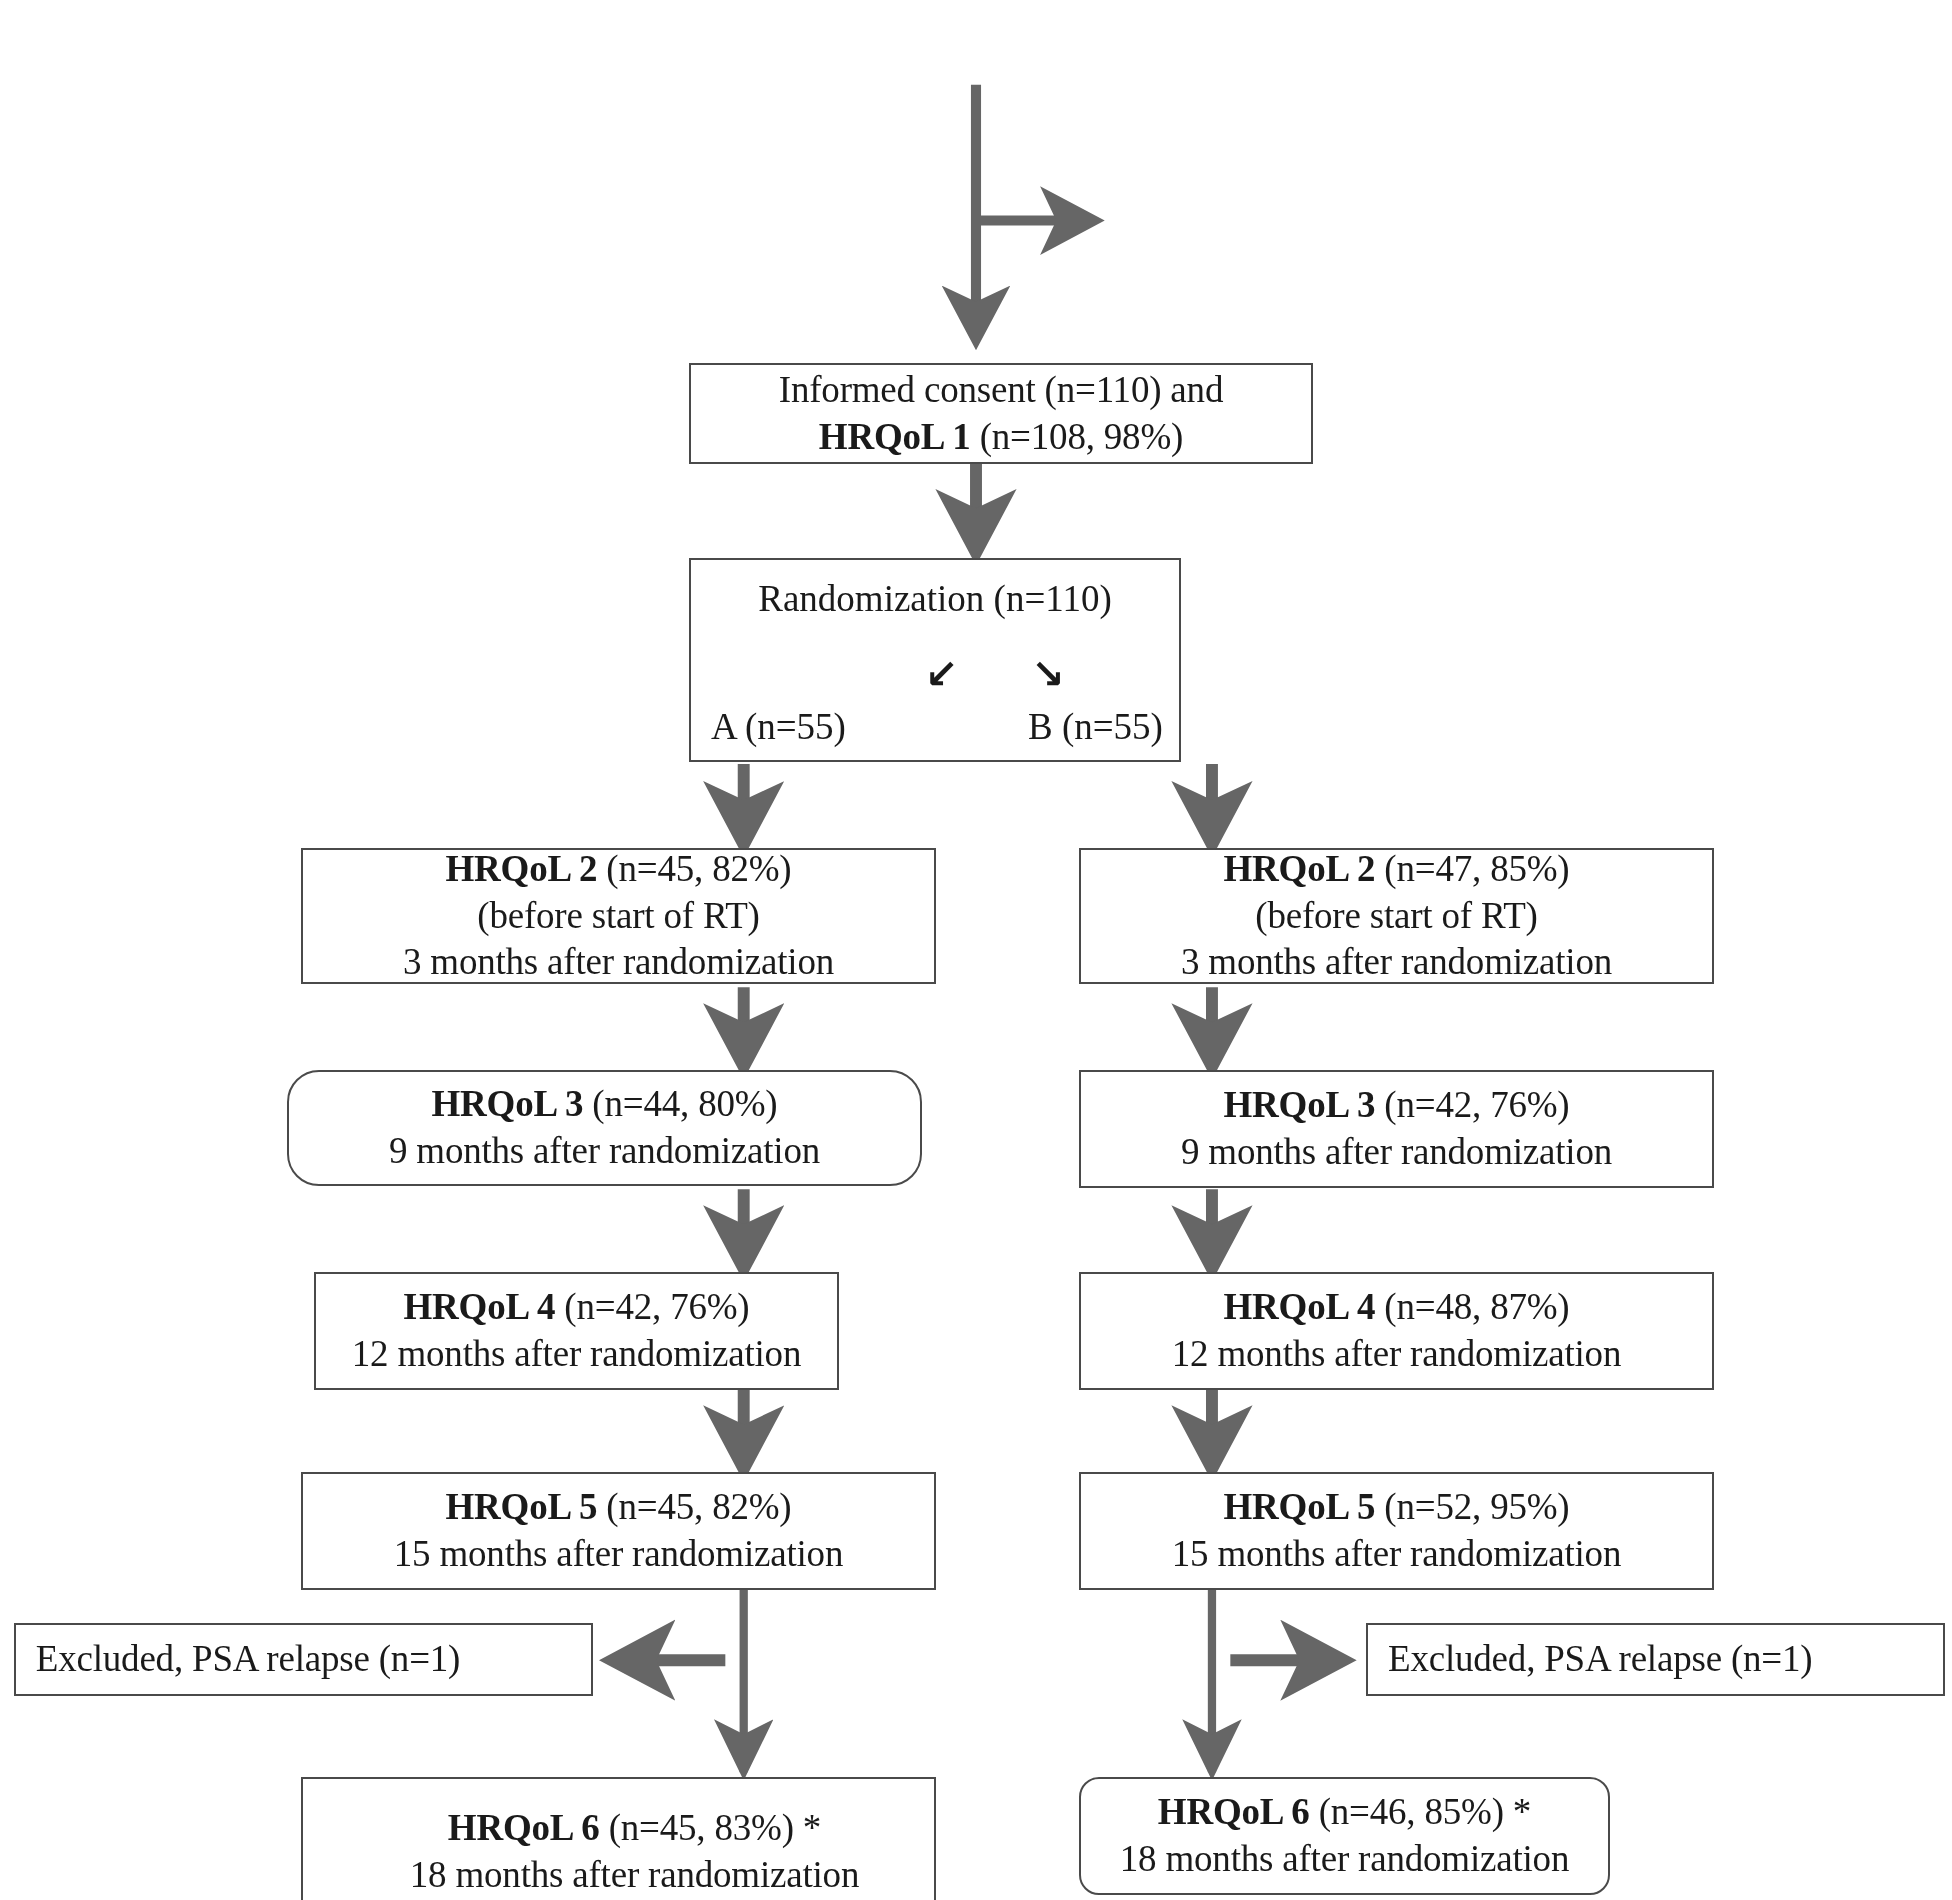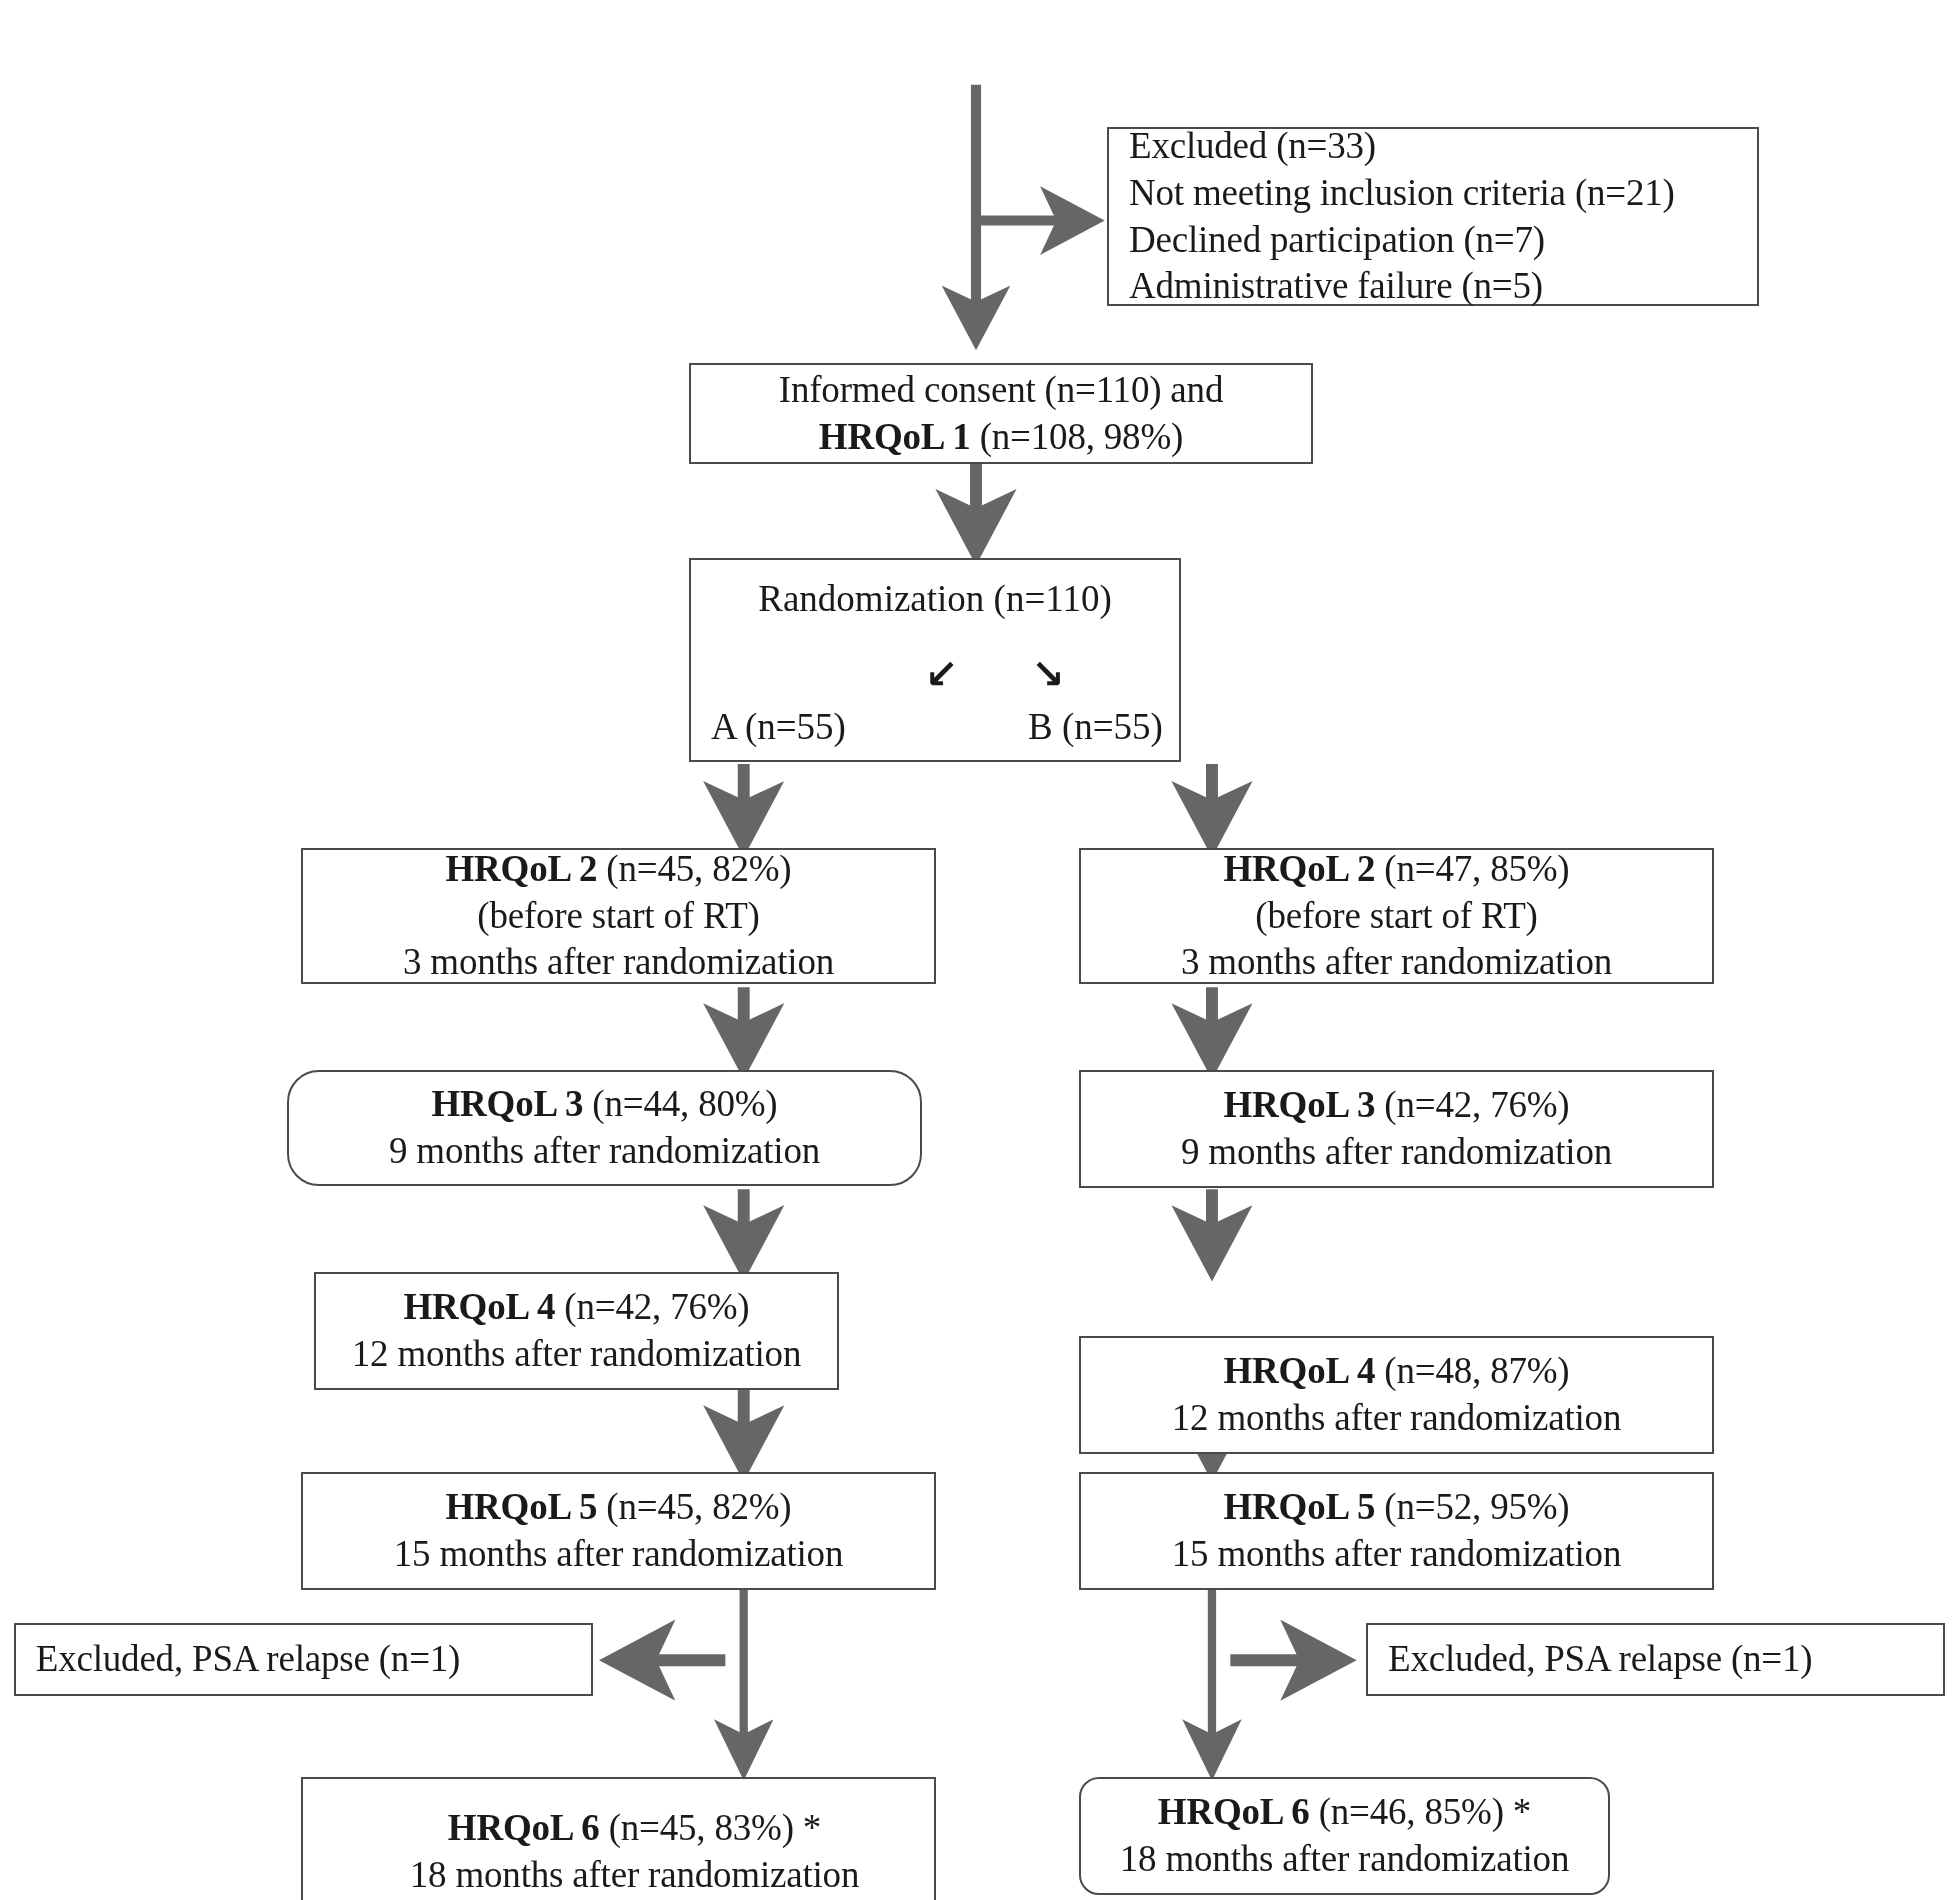--- a/index.html
+++ b/index.html
@@ -96,26 +96,20 @@
     <line x1="1320" y1="1513" x2="1320" y2="1598" stroke="#666666" stroke-width="13" marker-end="url(#ah)"></line>
 
     <line x1="810" y1="1730" x2="810" y2="1930" stroke="#666666" stroke-width="9" marker-end="url(#ahs)"></line>
     <line x1="1320" y1="1730" x2="1320" y2="1930" stroke="#666666" stroke-width="9" marker-end="url(#ahs)"></line>
 
     <line x1="790" y1="1808" x2="668" y2="1808" stroke="#666666" stroke-width="13" marker-end="url(#ah)"></line>
     <line x1="1340" y1="1808" x2="1462" y2="1808" stroke="#666666" stroke-width="13" marker-end="url(#ah)"></line>
   </svg>
 
 
-  <div class="box left-al" style="left:1107px; top:127px; width:652px; height:179px;">
-    <div class="line pad">Excluded (n=33)</div>
-    <div class="line pad">Not meeting inclusion criteria (n=21)</div>
-    <div class="line pad">Declined participation (n=7)</div>
-    <div class="line pad">Administrative failure (n=5)</div>
-  </div>
 
   <div class="box center" style="left:689px; top:363px; width:624px; height:101px;">
     <div class="line">Informed consent (n=110) and</div>
     <div class="line">
       <span class="b">HRQoL 1</span><span> (n=108, 98%)</span>
     </div>
   </div>
 
   <div class="box" style="left:689px; top:558px; width:492px; height:204px;">
     <div class="rnd-title">Randomization (n=110)</div>
@@ -173,21 +167,21 @@
     <div class="line">3 months after randomization</div>
   </div>
 
   <div class="box center" style="left:1079px; top:1070px; width:635px; height:118px;">
     <div class="line">
       <span class="b">HRQoL 3</span><span> (n=42, 76%)</span>
     </div>
     <div class="line">9 months after randomization</div>
   </div>
 
-  <div class="box center" style="left:1079px; top:1336px; width:635px; height:118px;text-align:right;">
+  <div class="box center" style="left:1079px; top:1272px; width:635px; height:118px;text-align:right;">
     <div class="line">
       <span class="b">HRQoL 4</span><span> (n=48, 87%)</span>
     </div>
     <div class="line">12 months after randomization</div>
   </div>
 
   <div class="box center" style="left:1079px; top:1472px; width:635px; height:118px;">
     <div class="line">
       <span class="b">HRQoL 5</span><span> (n=52, 95%)</span>
     </div>

